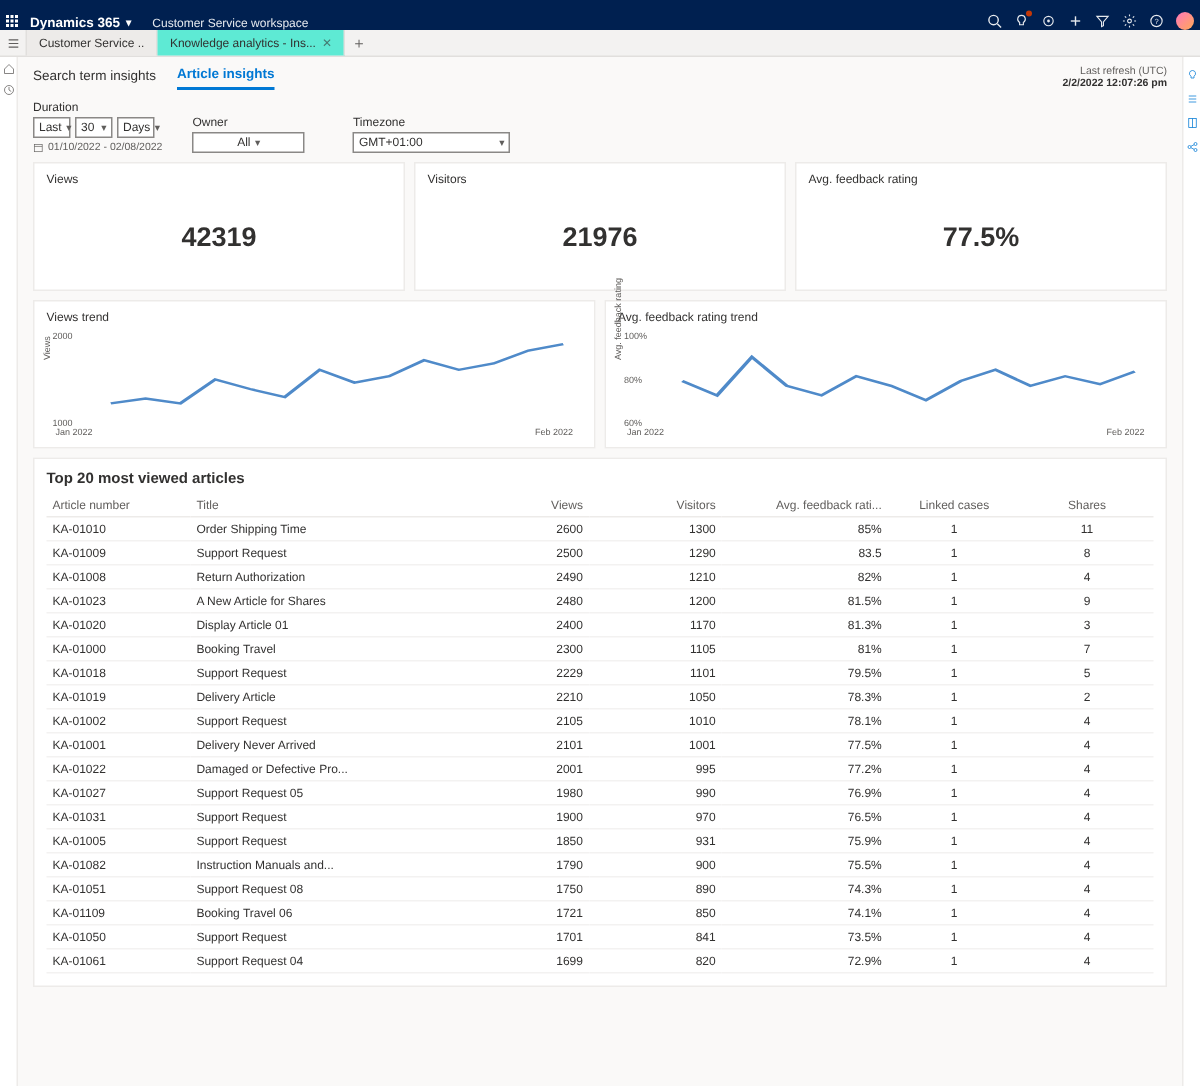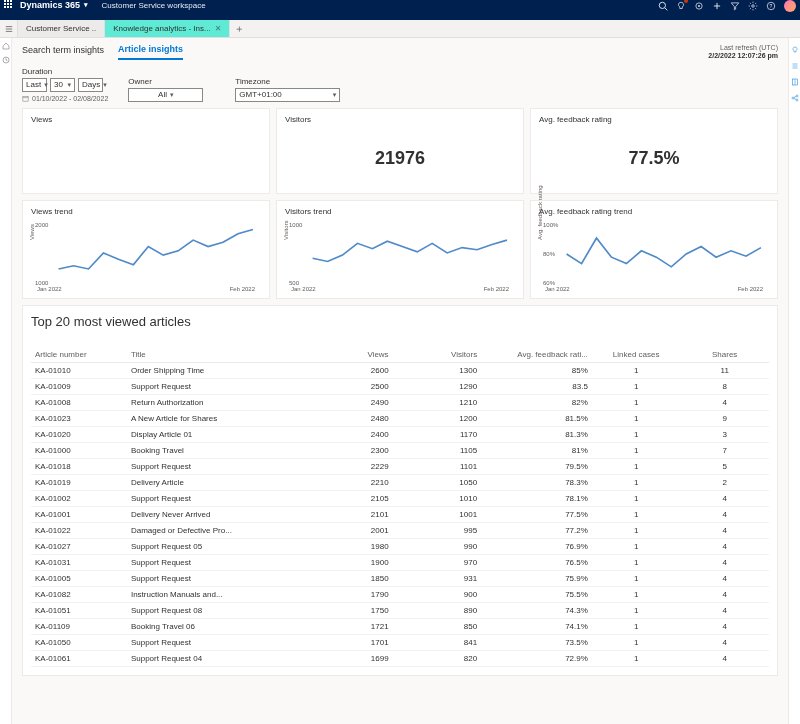--- a/index.html
+++ b/index.html
@@ -11,21 +11,21 @@
     width: 800px;
     height: 724px;
     overflow: hidden;
   }
   
   .topbar {
     height: 20px;
     background: #002050;
     color: #fff;
     display: flex;
-    align-items: flex-start;
+    align-items: flex-end;
     padding: 0 4px;
   }
   .topbar-left { display: flex; align-items: center; gap: 6px; }
   .waffle { width: 10px; height: 10px; display: grid; grid-template-columns: repeat(3,2px); grid-template-rows: repeat(3,2px); gap:1px; }
   .waffle div { background:#fff; }
   .brand { font-size: 9px; font-weight:600; display:flex; align-items:center; gap:4px;}
   .workspace-name { font-size:8px; opacity:.9; margin-left:8px;}
   .topbar-right { margin-left:auto; display:flex; align-items:center; gap:8px; }
   .topbar-icon { width:10px; height:10px; display:flex; align-items:center; justify-content:center; cursor:pointer; opacity:.9; fill:#fff; color:#fff; position:relative;}
   .avatar { width:12px; height:12px; border-radius:50%; background: linear-gradient(135deg,#f7b,#fa5);}
@@ -69,21 +69,21 @@
   .card-title { font-size:8px; color:#323130; margin-bottom:6px;}
   .big-number { font-size:18px; font-weight:600; text-align:center; padding:18px 0;}
   .chart-wrap { position:relative; height:64px; }
   .chart-wrap svg { width:100%; height:100%;}
   .axis-label-y { position:absolute; left:-2px; top:18px; transform:rotate(-90deg); transform-origin:left top; font-size:6px; color:#605e5c;}
   .axis-ticks-x { display:flex; justify-content:space-between; font-size:6px; color:#605e5c; padding:0 6px;}
   .y-ticks { position:absolute; left:4px; top:0; height:100%; display:flex; flex-direction:column; justify-content:space-between; font-size:6px; color:#605e5c;}
 
   
   .table-card { background:#fff; border:1px solid #edebe9; padding:8px;}
-  .table-title { font-size:13px; font-weight:400; margin-bottom:18px;}
+  .table-title { font-size:10px; font-weight:700; margin-bottom:4px;}
   table { width:100%; border-collapse:collapse; font-size:8px;}
   th { text-align:left; font-weight:400; color:#605e5c; padding:3px 4px; border-bottom:1px solid #edebe9;}
   th.r, td.r { text-align:right;}
   th.c, td.c { text-align:center;}
   td { padding:3px 4px; border-bottom:1px solid #f3f2f1; color:#323130;}
 </style>
 </head>
 <body>
 
 <div class="topbar">
@@ -224,20 +224,21 @@
             <span>GMT+01:00</span>
           </div>
       </div>
     </div>
 
     <div class="content">
 
       <div class="card-row">
         <div class="card">
           <div class="card-title">Views</div>
+          <div class="big-number">42319</div>
         </div>
         <div class="card">
           <div class="card-title">Visitors</div>
           <div class="big-number">21976</div>
         </div>
         <div class="card">
           <div class="card-title">Avg. feedback rating</div>
           <div class="big-number">77.5%</div>
         </div>
       </div>
@@ -254,37 +255,20 @@
             <svg viewBox="0 0 200 60" preserveAspectRatio="none">
                 <polyline fill="none" stroke="#4f8ac9" stroke-width="1.5" points="24,44 37,41 50,44 63,29 76,35 89,40 102,23 115,31 128,27 141,17 154,23 167,19 180,11 193,7"></polyline>
               </svg>
           </div>
           <div class="axis-ticks-x">
               <span>Jan 2022</span>
               <span>Feb 2022</span>
             </div>
         </div>
         <div class="card">
-          <div class="card-title">Visitors trend</div>
-          <div class="chart-wrap">
-            <div class="y-ticks">
-                <span>1000</span>
-                <span>500</span>
-              </div>
-            <span class="axis-label-y">Visitors</span>
-            <svg viewBox="0 0 200 60" preserveAspectRatio="none">
-                <polyline fill="none" stroke="#4f8ac9" stroke-width="1.5" points="24,34 37,37 50,31 63,20 76,25 89,18 102,23 115,28 128,20 141,29 154,24 167,26 180,21 193,17"></polyline>
-              </svg>
-          </div>
-          <div class="axis-ticks-x">
-              <span>Jan 2022</span>
-              <span>Feb 2022</span>
-            </div>
-        </div>
-        <div class="card">
           <div class="card-title">Avg. feedback rating trend</div>
           <div class="chart-wrap">
             <div class="y-ticks">
                 <span>100%</span>
                 <span>80%</span>
                 <span>60%</span>
               </div>
             <span class="axis-label-y">Avg. feedback rating</span>
             <svg viewBox="0 0 200 60" preserveAspectRatio="none">
                 <polyline fill="none" stroke="#4f8ac9" stroke-width="1.5" points="24,30 37,39 50,15 63,33 76,39 89,27 102,33 115,42 128,30 141,23 154,33 167,27 180,32 193,24"></polyline>

